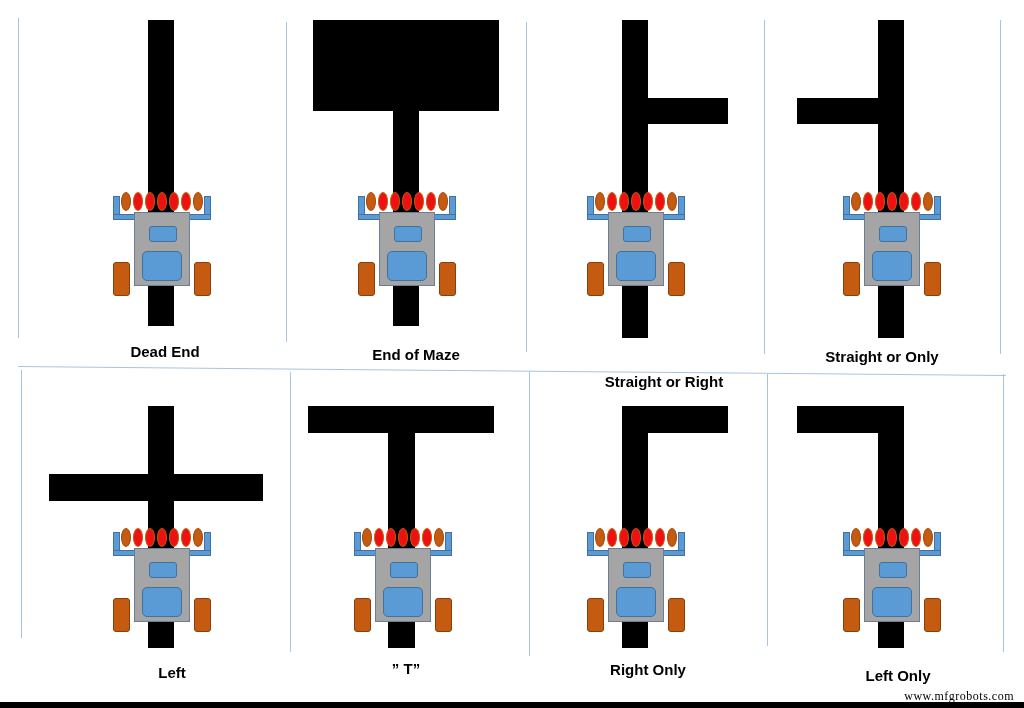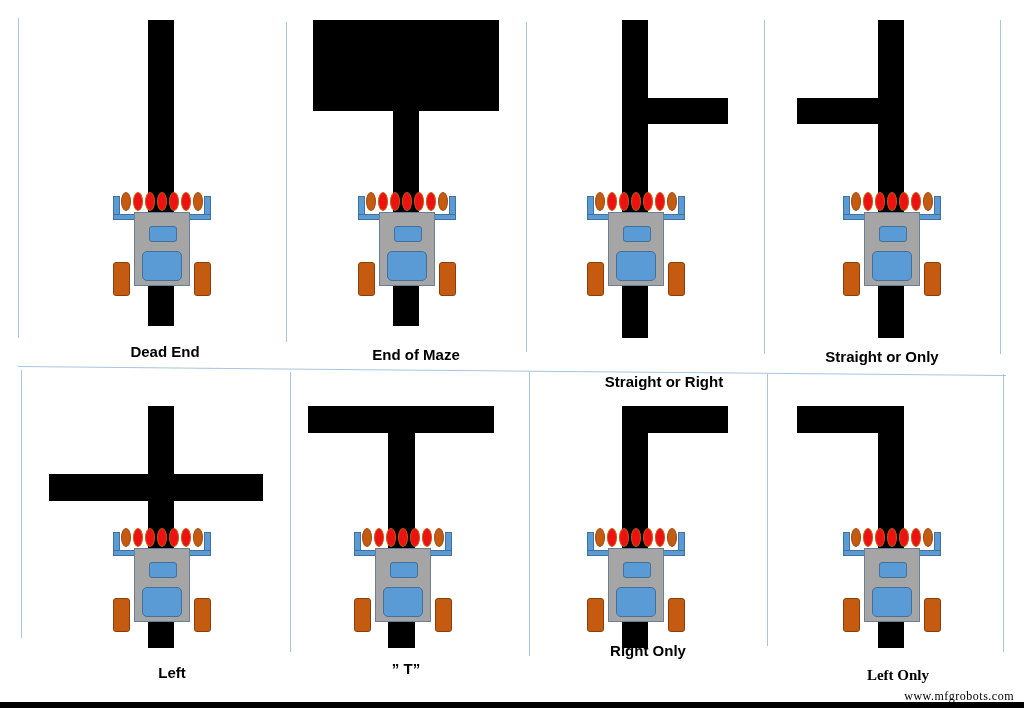--- a/index.html
+++ b/index.html
@@ -232,21 +232,21 @@
         <div class="led"></div>
         <div class="led amber"></div>
     </div>
     <div class="chassis">
         <div class="panel-top"></div>
         <div class="panel-bot"></div>
       </div>
     <div class="wheel l"></div>
     <div class="wheel r"></div>
   </div>
-  <div class="label" style="left:648px; top:642px;">Right Only</div>
+  <div class="label" style="left:648px; top:661px;">Right Only</div>
 </div>
 
 <div>
   <div class="path" style="left:878px; top:406px; width:26px; height:242px;"></div>
   <div class="path" style="left:797px; top:406px; width:107px; height:27px;"></div>
   <div class="robot" style="left:843px; top:528px;">
     <div class="bumper-l"></div>
     <div class="bumper-r"></div>
     <div class="bumper-bar"></div>
     <div class="leds">
@@ -258,17 +258,17 @@
         <div class="led"></div>
         <div class="led amber"></div>
     </div>
     <div class="chassis">
         <div class="panel-top"></div>
         <div class="panel-bot"></div>
       </div>
     <div class="wheel l"></div>
     <div class="wheel r"></div>
   </div>
-  <div class="label" style="left:898px; top:667px;font-family:Liberation Serif, serif;">Left Only</div>
+  <div class="label" style="left:898px; top:667px;">Left Only</div>
 </div>
 
 <div class="footer-bar"></div>
 <div class="watermark">www.mfgrobots.com</div>
 
 </body></html>

